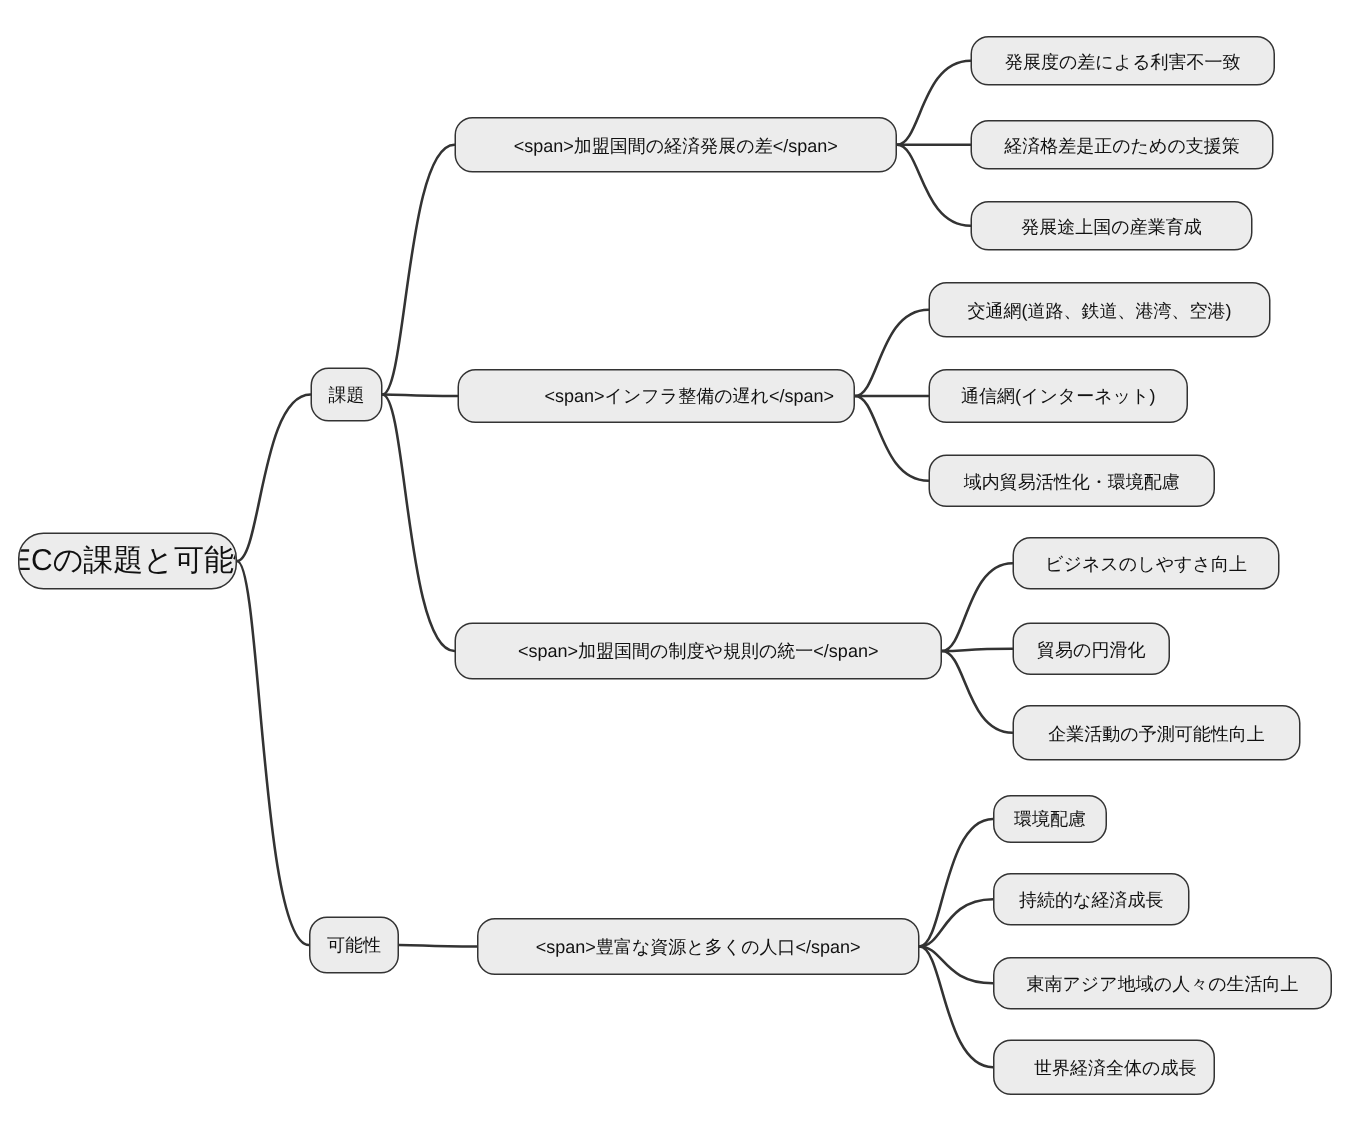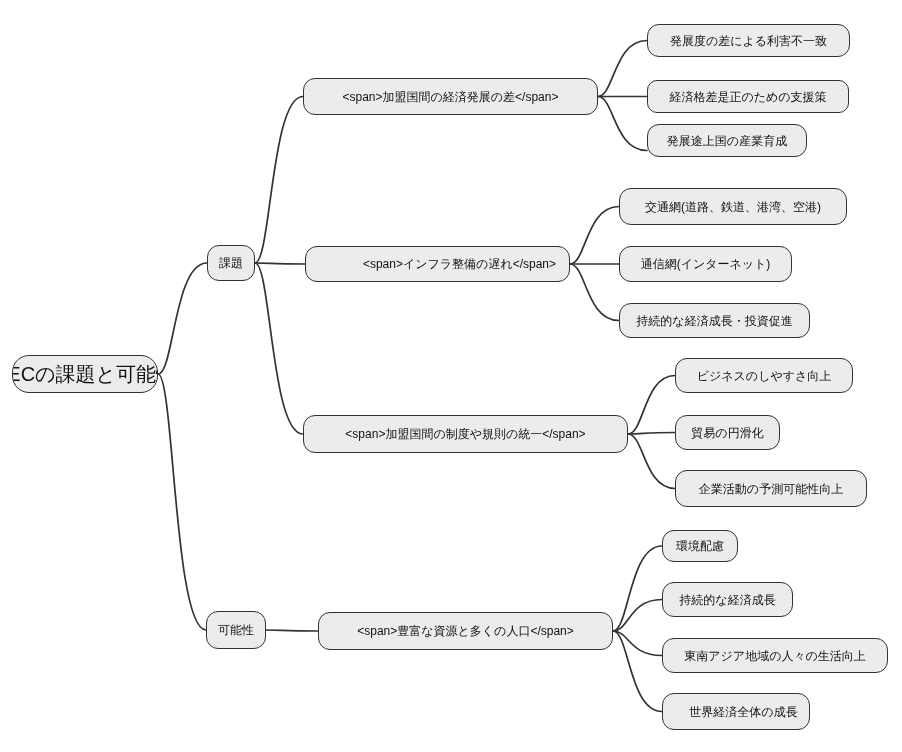--- a/index.html
+++ b/index.html
@@ -84,29 +84,29 @@
   <div class="node" style="left:303px; top:78px; width:295px; height:37px;text-align:right;">&lt;span&gt;加盟国間の経済発展の差&lt;/span&gt;</div>
 
   <div class="node" style="left:305px; top:246px; width:265px; height:36px;padding-left:44px;">&lt;span&gt;インフラ整備の遅れ&lt;/span&gt;</div>
 
   <div class="node" style="left:303px; top:415px; width:325px; height:38px;">&lt;span&gt;加盟国間の制度や規則の統一&lt;/span&gt;</div>
 
   <div class="node" style="left:318px; top:612px; width:295px; height:38px;">&lt;span&gt;豊富な資源と多くの人口&lt;/span&gt;</div>
 
   <div class="node" style="left:647px; top:24px; width:203px; height:33px;">発展度の差による利害不一致</div>
 
-  <div class="node" style="left:647px; top:80px; width:202px; height:33px;border-radius:10px;">経済格差是正のための支援策</div>
+  <div class="node" style="left:647px; top:80px; width:202px; height:33px;">経済格差是正のための支援策</div>
 
-  <div class="node" style="left:647px; top:124px; width:160px; height:33px;">発展途上国の産業育成</div>
+  <div class="node" style="left:647px; top:134px; width:188px; height:33px;">発展途上国の産業育成</div>
 
   <div class="node" style="left:619px; top:188px; width:228px; height:37px;">交通網(道路、鉄道、港湾、空港)</div>
 
   <div class="node" style="left:619px; top:246px; width:173px; height:36px;">通信網(インターネット)</div>
 
-  <div class="node" style="left:619px; top:303px; width:191px; height:35px;">持続的な経済成長・投資促進</div>
+  <div class="node" style="left:619px; top:303px; width:191px; height:35px;">域内貿易活性化・環境配慮</div>
 
   <div class="node" style="left:675px; top:358px; width:178px; height:35px;">ビジネスのしやすさ向上</div>
 
   <div class="node" style="left:675px; top:415px; width:105px; height:35px;">貿易の円滑化</div>
 
   <div class="node" style="left:675px; top:470px; width:192px; height:37px;">企業活動の予測可能性向上</div>
 
   <div class="node" style="left:662px; top:530px; width:76px; height:32px;">環境配慮</div>
 
   <div class="node" style="left:662px; top:582px; width:131px; height:35px;">持続的な経済成長</div>

